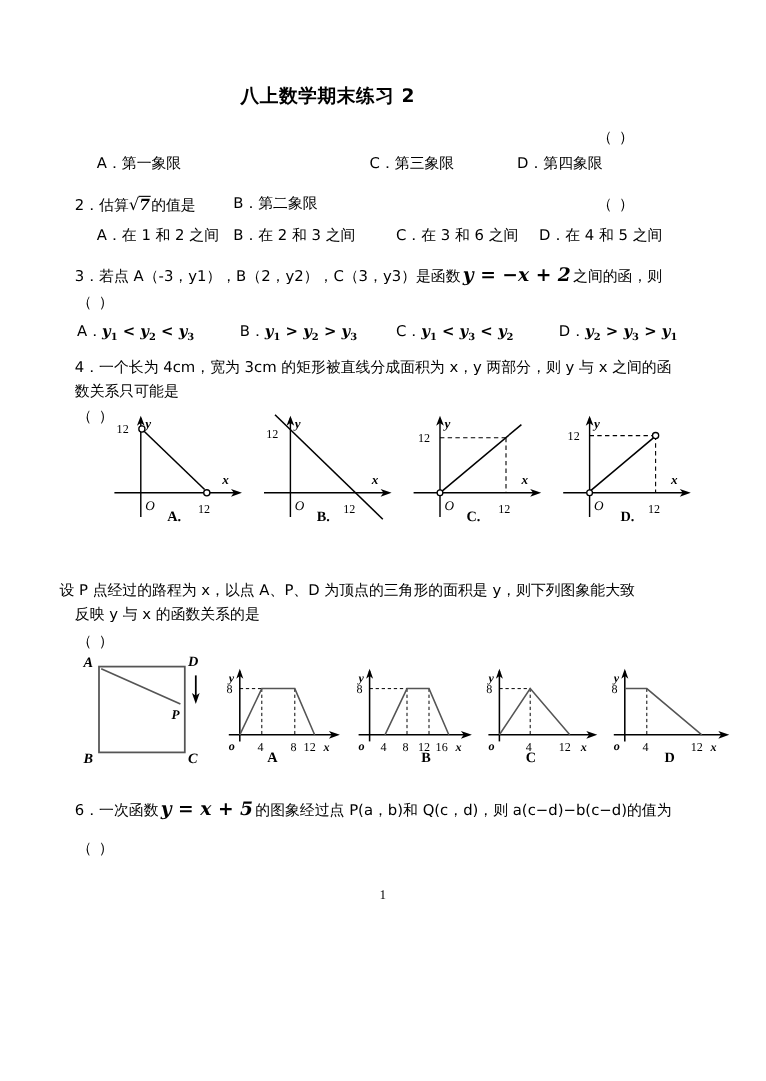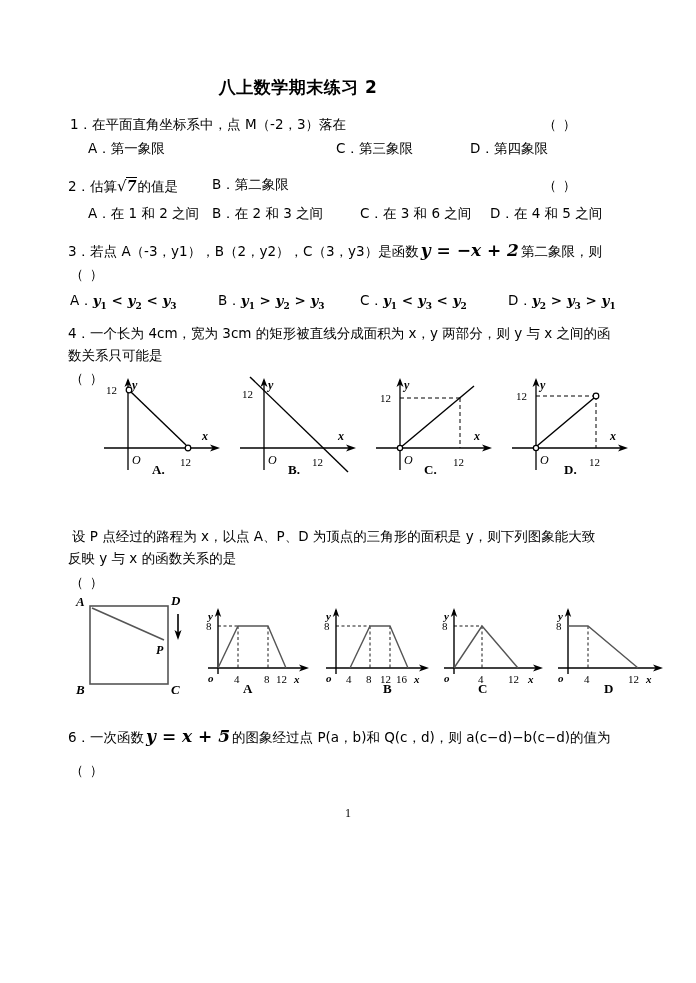--- a/index.html
+++ b/index.html
@@ -110,40 +110,39 @@
     font-family: "Liberation Serif", serif;
   }
 </style>
 </head>
 <body>
 
 <div class="page">
 
   <div class="doc-title">八上数学期末练习 2</div>
 
-  <div class="qline" style="left:70px; top:116px;">1．在平面直角坐标系中，点 M（-2，3）落在</div>
   <div class="paren" style="left:543px; top:116px;">（          ）</div>
 
   <div class="opts" style="left:88px; top:140px;">A．第一象限</div>
   <div class="opts" style="left:212px; top:140px;margin-top:36px;">B．第二象限</div>
   <div class="opts" style="left:336px; top:140px;">C．第三象限</div>
   <div class="opts" style="left:470px; top:140px;">D．第四象限</div>
 
   <div class="qline" style="left:68px; top:177px;">
     <span>2．估算</span><span class="sqrt-wrap"><span class="radic">√</span><span class="rad-num">7</span></span><span>的值是</span>
   </div>
   <div class="paren" style="left:543px; top:177px;">（          ）</div>
 
   <div class="opts" style="left:88px; top:205px;">A．在 1 和 2 之间</div>
   <div class="opts" style="left:212px; top:205px;">B．在 2 和 3 之间</div>
   <div class="opts" style="left:360px; top:205px;">C．在 3 和 6 之间</div>
   <div class="opts" style="left:490px; top:205px;">D．在 4 和 5 之间</div>
 
   <div class="qline" style="left:68px; top:240px;">
-    <span>3．若点 A（-3，y1），B（2，y2），C（3，y3）是函数</span><span class="mathbold" style="margin:0 2px;">y = −x + 2</span><span>第二象限，则</span>
+    <span>3．若点 A（-3，y1），B（2，y2），C（3，y3）是函数</span><span class="mathbold" style="margin:0 2px;">y = −x + 2</span><span>之间的函，则</span>
   </div>
   <div class="paren" style="left:70px; top:266px;">（        ）</div>
 
   <div class="opts" style="left:70px; top:292px;">
     <span>A．</span><span class="ineq"><span>y</span><sub>1</sub> <span class="op">&lt;</span> <span>y</span><sub>2</sub> <span class="op">&lt;</span> <span>y</span><sub>3</sub></span>
   </div>
   <div class="opts" style="left:218px; top:292px;">
     <span>B．</span><span class="ineq"><span>y</span><sub>1</sub> <span class="op">&gt;</span> <span>y</span><sub>2</sub> <span class="op">&gt;</span> <span>y</span><sub>3</sub></span>
   </div>
   <div class="opts" style="left:360px; top:292px;text-align:right;">
@@ -223,21 +222,21 @@
       <circle cx="92" cy="18" r="2.8" fill="#fff" stroke="#000" stroke-width="1.2"></circle>
       <text class="num" x="12" y="22" font-size="11">12</text>
       <text class="num" x="85" y="88" font-size="11">12</text>
       <text x="36" y="86" font-size="12">O</text>
       <text x="106" y="62" font-size="12" font-weight="bold">x</text>
       <text x="36" y="11" font-size="12" font-weight="bold">y</text>
     </svg>
   </div>
   <div class="optlabel" style="left:564px; top:462px;">D.</div>
 
-  <div class="qline" style="left:72px; top:528px;">设 P 点经过的路程为 x，以点 A、P、D 为顶点的三角形的面积是 y，则下列图象能大致</div>
+  <div class="qline" style="left:54px; top:528px;">设 P 点经过的路程为 x，以点 A、P、D 为顶点的三角形的面积是 y，则下列图象能大致</div>
   <div class="qline" style="left:68px; top:550px;">反映 y 与 x 的函数关系的是</div>
   <div class="paren" style="left:70px; top:574px;">（        ）</div>
 
   <div class="fig" style="left:68px; top:592px;">
     <svg width="130" height="110" viewBox="0 0 130 110">
       <rect x="22" y="14" width="78" height="78" fill="none" stroke="#555" stroke-width="1.6"></rect>
       <line x1="24" y1="16" x2="96" y2="48" stroke="#555" stroke-width="1.5"></line>
       <text x="8" y="14" font-size="13" font-weight="bold" font-style="normal">A</text>
       <text x="103" y="13" font-size="13" font-weight="bold" font-style="normal">D</text>
       <text x="8" y="102" font-size="13" font-weight="bold" font-style="normal">B</text>

